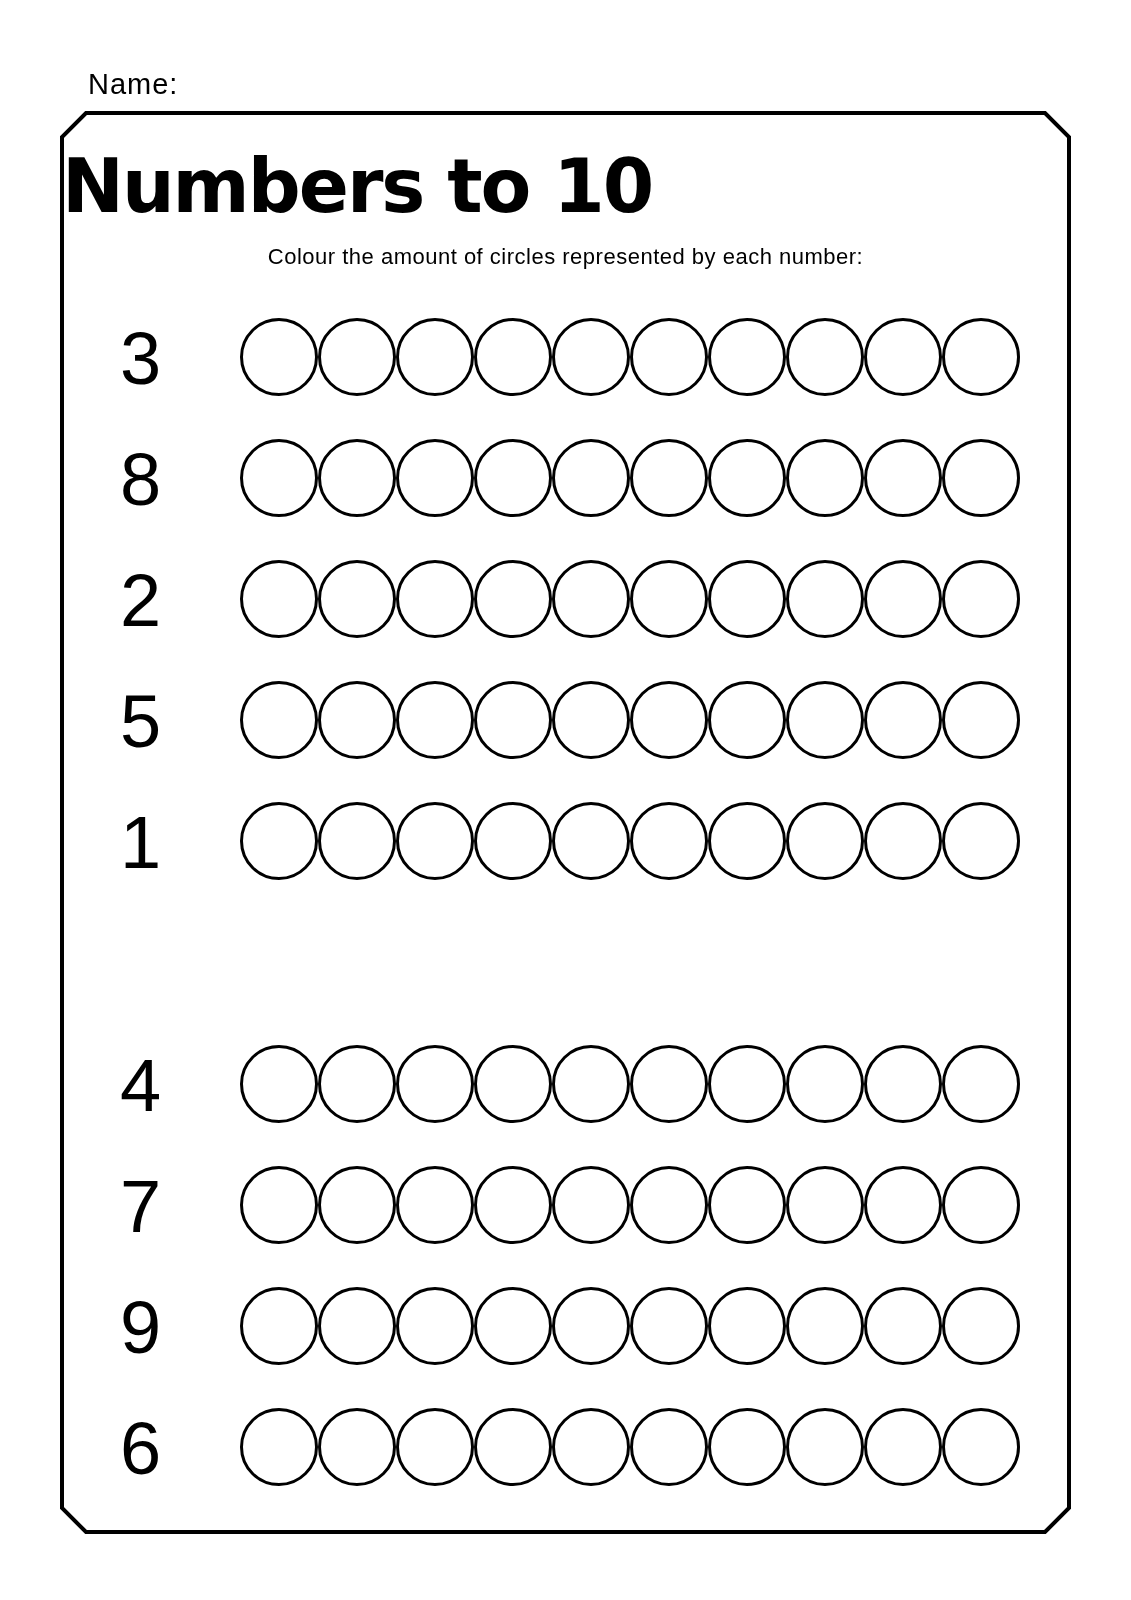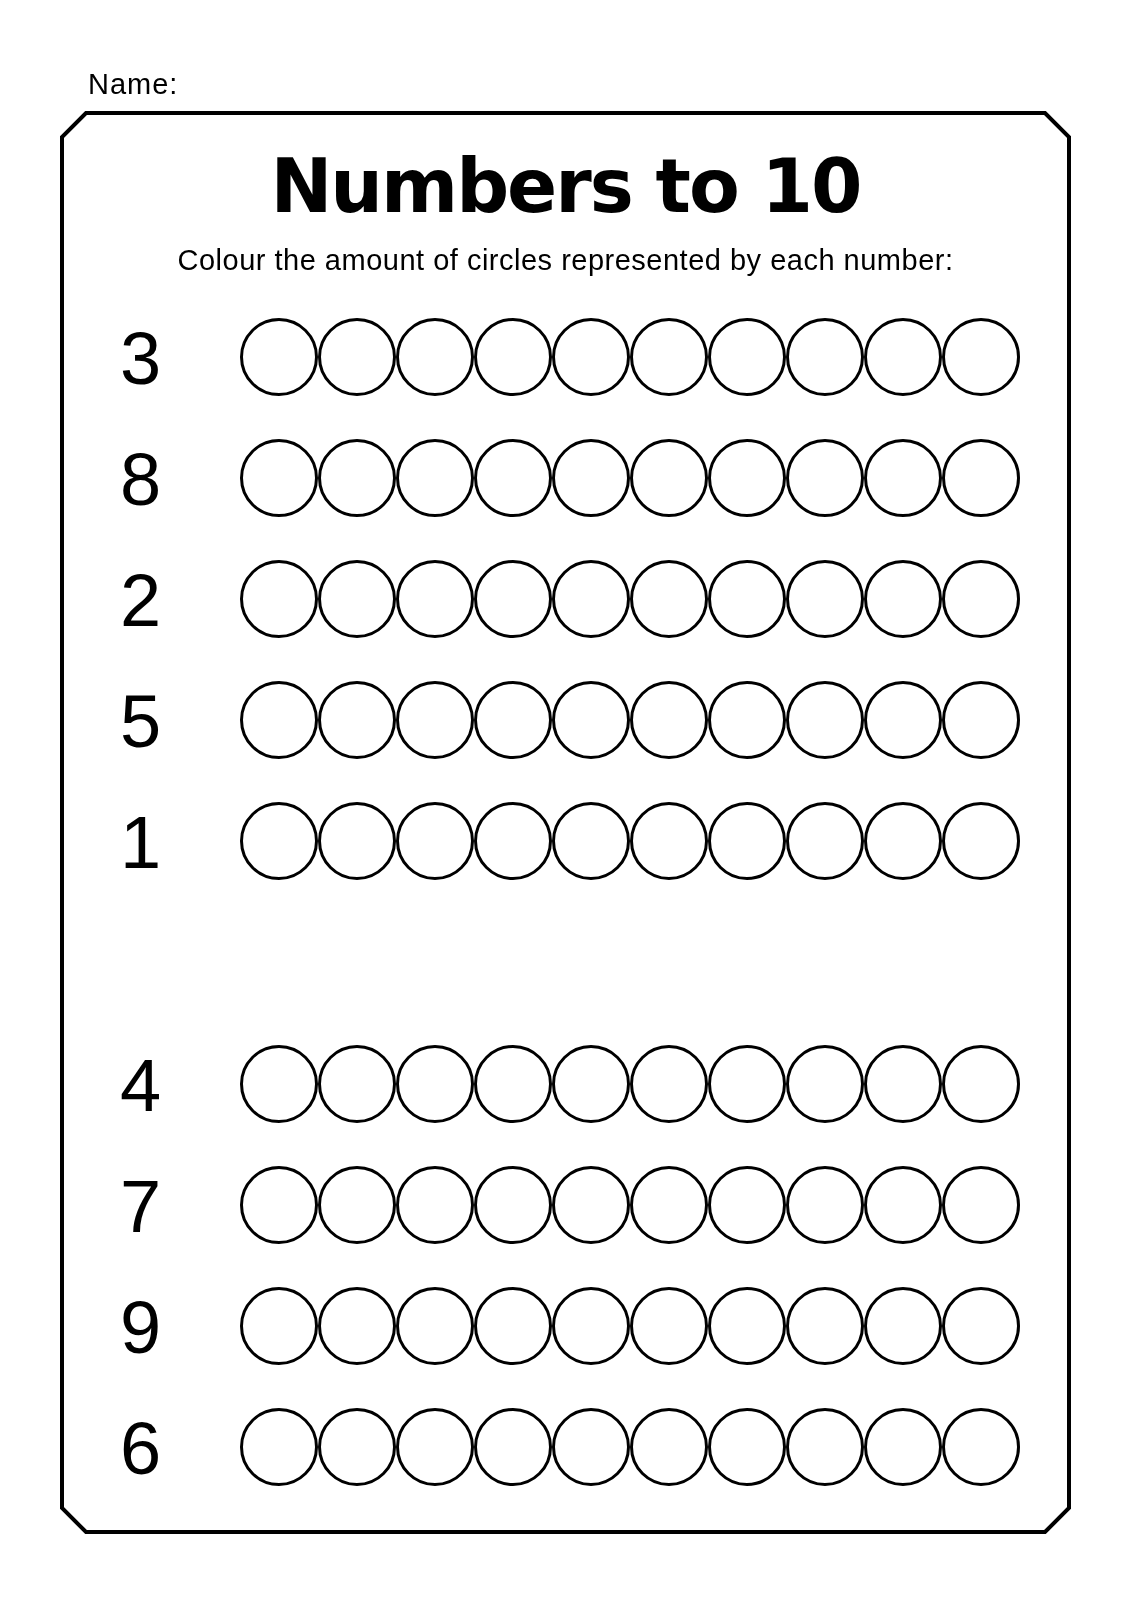--- a/index.html
+++ b/index.html
@@ -24,35 +24,34 @@
     position: absolute;
     left: 0; top: 0;
     width: 1131px; height: 1600px;
     pointer-events: none;
   }
   .title {
     position: absolute;
     left: 62px;
     top: 146px;
     width: 1007px;
-    text-align: center;
     font-family: "DejaVu Sans", sans-serif;
     font-weight: bold;
     font-size: 74px;
     letter-spacing: -2px;
     line-height: 1.1;
     color: #000000;
   }
   .subtitle {
     position: absolute;
     left: 62px;
     top: 244px;
     width: 1007px;
     text-align: center;
-    font-size: 29px;
+    font-size: 22px;
     letter-spacing: 0.5px;
     color: #000000;
   }
   .rows { position: absolute; left: 0; top: 0; width: 1131px; height: 1600px; }
   .row {
     position: absolute;
     left: 62px;
     width: 1007px;
     height: 80px;
   }

